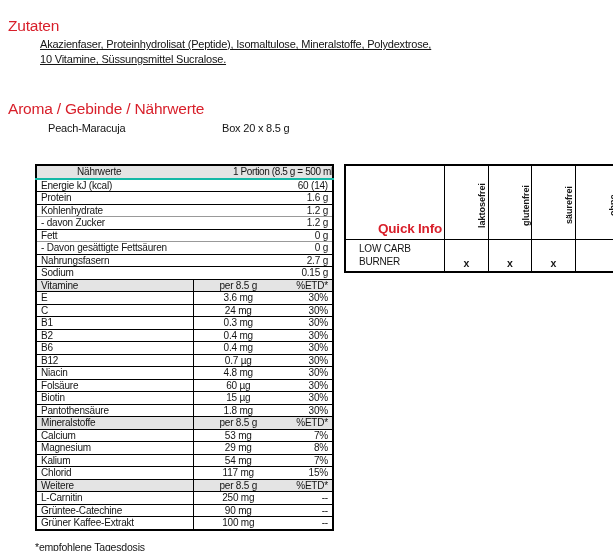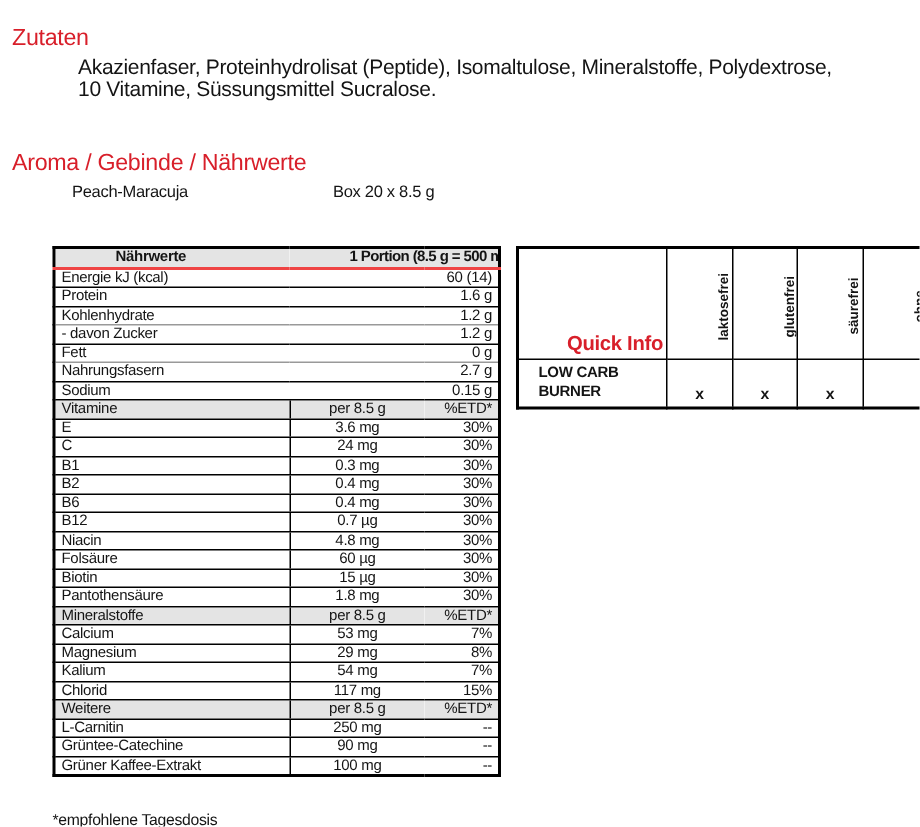--- a/index.html
+++ b/index.html
@@ -3,51 +3,51 @@
 <meta charset="utf-8">
 <style>
   html,body{margin:0;padding:0;}
   body{width:613px;height:551px;background:#ffffff;font-family:"Liberation Sans",sans-serif;color:#141414;}
   #page{position:relative;width:613px;height:551px;overflow:hidden;letter-spacing:-0.2px;margin-top:12px;}
 
   .red-heading{position:absolute;font-size:15.5px;font-weight:500;color:var(--accent,#d81f2a);}
   #zutaten-heading{left:8px;top:5px;}
   #aroma-heading{left:8px;top:88px;}
 
-  #ingredients{position:absolute;left:52px;top:25px;font-size:14px;line-height:15px;}
+  #ingredients{position:absolute;left:40px;top:25px;font-size:11px;line-height:15px;text-decoration:underline;}
   #flavor{position:absolute;left:48px;top:110px;font-size:11px;}
   #package{position:absolute;left:222px;top:110px;font-size:11px;}
 
   
   #nutri{position:absolute;left:35px;top:152px;width:297px;border-collapse:collapse;
          table-layout:fixed;font-size:10px;border:2px solid #000;}
   #nutri td{padding:0 4px;line-height:11.5px;border-bottom:1.4px solid #000;
             overflow:hidden;white-space:nowrap;vertical-align:middle;}
-  #nutri tr.main-head td{background:var(--hdrbg,#e4e4e4);font-weight:bold;border-bottom:2px solid #ef4444;padding-left:40px;}
+  #nutri tr.main-head td{background:var(--hdrbg,#e4e4e4);font-weight:normal;border-bottom:2px solid #14b8a6;padding-left:40px;}
   #nutri tr.sec-head td{background:var(--hdrbg,#e4e4e4);font-weight:normal;}
   #nutri tr.thinb td{border-bottom:1px solid #999;}
   #nutri td.c{text-align:center;}
   #nutri td.r{text-align:right;}
   #nutri td.divl{border-left:1.4px solid #000;}
   #nutri td.tight{letter-spacing:-0.4px;}
 
   #footnote{position:absolute;left:35px;top:529px;font-size:10.5px;}
 
   
   #qi{position:absolute;left:344px;top:152px;border-collapse:collapse;table-layout:fixed;
       border:2px solid #000;font-size:10px;}
   #qi td{border:1.4px solid #000;padding:0;overflow:hidden;}
   #qi tr.qi-head td{height:70px;vertical-align:bottom;padding-left:32px;}
   #qi tr.qi-data td{height:29px;}
   #qi td.qi-title-cell{padding:0 2px 3px 3px;}
   #qi .qi-title{color:var(--accent,#d81f2a);font-weight:bold;font-size:13.5px;white-space:nowrap;}
   #qi td.qh{text-align:center;}
   .vert{display:inline-block;height:64px;writing-mode:vertical-rl;transform:rotate(180deg);
         font-size:9px;font-weight:bold;line-height:10.5px;letter-spacing:0;}
-  #qi td.prod{vertical-align:middle;padding-left:13px;font-weight:bold;font-size:10px;
+  #qi td.prod{vertical-align:middle;padding-left:13px;font-weight:normal;font-size:10px;
               line-height:12.5px;white-space:nowrap;}
   #qi td.mark{text-align:center;vertical-align:bottom;font-weight:bold;font-size:10.5px;padding-bottom:2px;}
 </style>
 </head>
 <body>
 
 <div id="page">
 
   <div class="red-heading" id="zutaten-heading">Zutaten</div>
 
@@ -83,20 +83,24 @@
         <tr class="thinb">
           <td>Kohlenhydrate</td>
           <td class="r" colspan="2">1.2 g</td>
         </tr>
         <tr>
           <td>- davon Zucker</td>
           <td class="r" colspan="2">1.2 g</td>
         </tr>
         <tr class="thinb">
           <td>Fett</td>
+          <td class="r" colspan="2">0 g</td>
+        </tr>
+        <tr>
+          <td>- Davon gesättigte Fettsäuren</td>
           <td class="r" colspan="2">0 g</td>
         </tr>
         <tr>
           <td>Nahrungsfasern</td>
           <td class="r" colspan="2">2.7 g</td>
         </tr>
         <tr>
           <td>Sodium</td>
           <td class="r" colspan="2">0.15 g</td>
         </tr>

